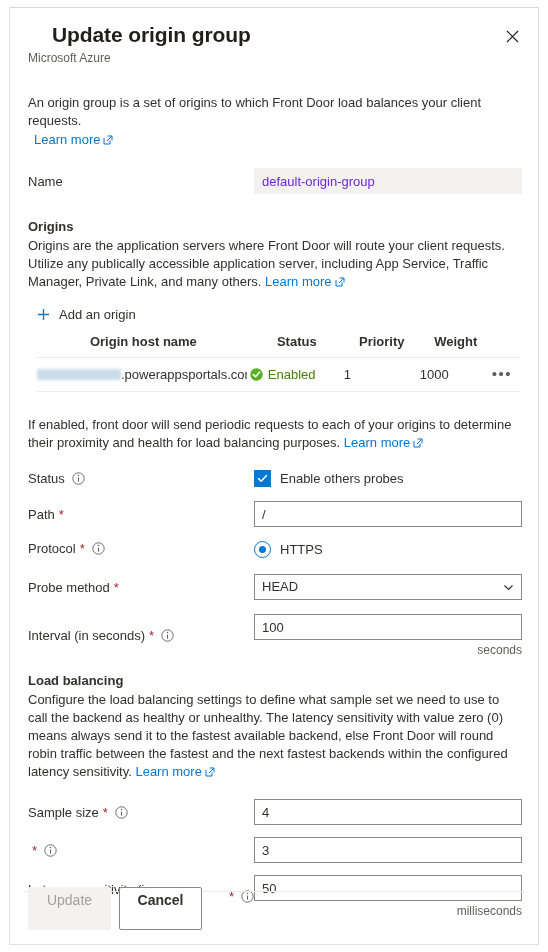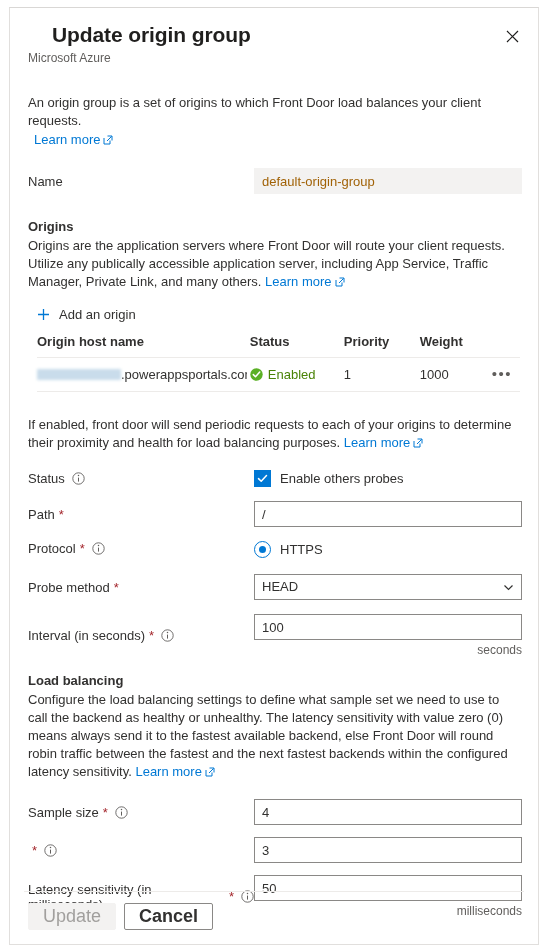--- a/index.html
+++ b/index.html
@@ -112,21 +112,21 @@
     font-size: 13px;
     color: #323130;
     padding: 0 7px;
     outline: none;
     border-radius: 0;
     line-height: 24px;
   }
   input.txt.readonly {
     background: #f3f2f1;
     border: 1px solid #f3f2f1;
-    color: #a16207;
+    color: #6d28d9;
   }
   .selbox {
     display: flex;
     align-items: center;
     justify-content: space-between;
     cursor: pointer;
   }
   .selbox .chev { color: #323130; display: flex; }
 
   .unit {
@@ -176,21 +176,21 @@
 
   
   table.origins {
     width: 100%;
     border-collapse: collapse;
     margin-top: 12px;
     margin-left: 9px;
     width: calc(100% - 9px);
   }
   table.origins th {
-    text-align: left;
+    text-align: center;
     font-size: 13px;
     font-weight: 600;
     color: #323130;
     padding: 0 0 8px 0;
     border-bottom: 1px solid #edebe9;
   }
   table.origins td {
     font-size: 13px;
     color: #323130;
     padding: 9px 0 9px 0;
@@ -274,25 +274,25 @@
     background: #edebe9;
   }
   .footer {
     position: absolute;
     left: 18px;
     bottom: 14px;
     display: flex;
     gap: 8px;
   }
   .btn {
-    height: 27px;
+    height: 43px;
     min-width: 83px;
-    padding: 0 14px;
+    padding: 0 6px;
     font-family: "Liberation Sans", sans-serif;
-    font-size: 18px;
+    font-size: 14px;
     border-radius: 2px;
     cursor: pointer;
     line-height: 25px;
     text-align: center;
   }
   .btn-primary-disabled {
     background: #f3f2f1;
     border: 1px solid #f3f2f1;
     color: #a19f9d;
     cursor: default;

